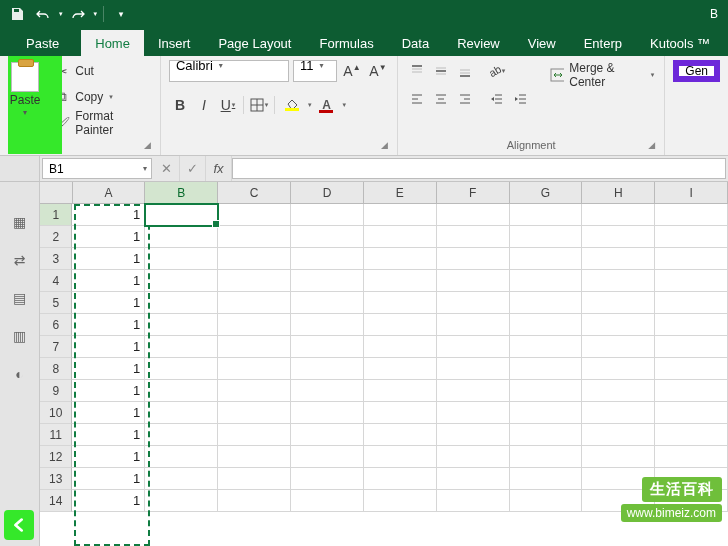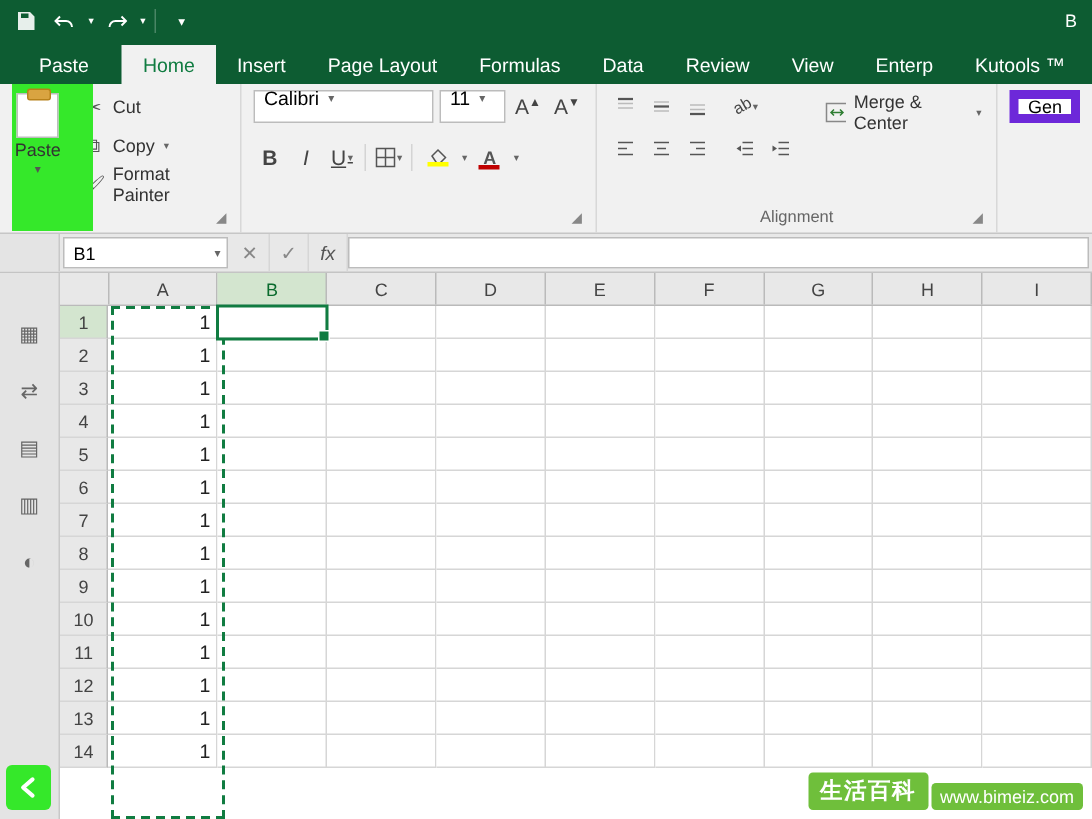--- a/index.html
+++ b/index.html
@@ -89,21 +89,21 @@
 .cell { width: 76px; border-right: 1px solid #d6d6d6; border-bottom: 1px solid #d6d6d6; font-size: 13px; color: #222; padding: 0 4px; text-align: right; line-height: 22px; position: relative; background: #fff; }
 
 
 .cell.active { outline: 2px solid #107c41; outline-offset: -1px; z-index: 3; }
 .cell.active::after { content: ""; position: absolute; right: -3px; bottom: -3px; width: 6px; height: 6px; background: #107c41; border: 1px solid #fff; }
 
 
 .marquee-col { position: absolute; left: 34px; top: 22px; width: 76px; bottom: 0; border: 2px dashed #107c41; pointer-events: none; z-index: 2; }
 
 
-.overlay { position: absolute; right: 6px; bottom: 6px; display: flex; flex-direction: row; align-items: flex-end; gap: 2px; z-index: 20; pointer-events: none; }
+.overlay { position: absolute; right: 6px; bottom: 24px; display: flex; flex-direction: column; align-items: flex-end; gap: 2px; z-index: 20; pointer-events: none; }
 .badge1 { background: #6fbf3b; color: #fff; font-size: 15px; font-weight: bold; padding: 3px 8px; border-radius: 3px; letter-spacing: 1px; }
 .badge2 { background: #6fbf3b; color: #fff; font-size: 12px; padding: 2px 6px; border-radius: 3px; }
 
 
 .pager { position: absolute; left: 4px; bottom: 6px; width: 30px; height: 30px; background: #35e82a; border-radius: 4px; display: flex; align-items: center; justify-content: center; z-index: 20; }
 .pager svg { width: 18px; height: 18px; }
 
 svg { display: block; }
 </style>
 </head>

